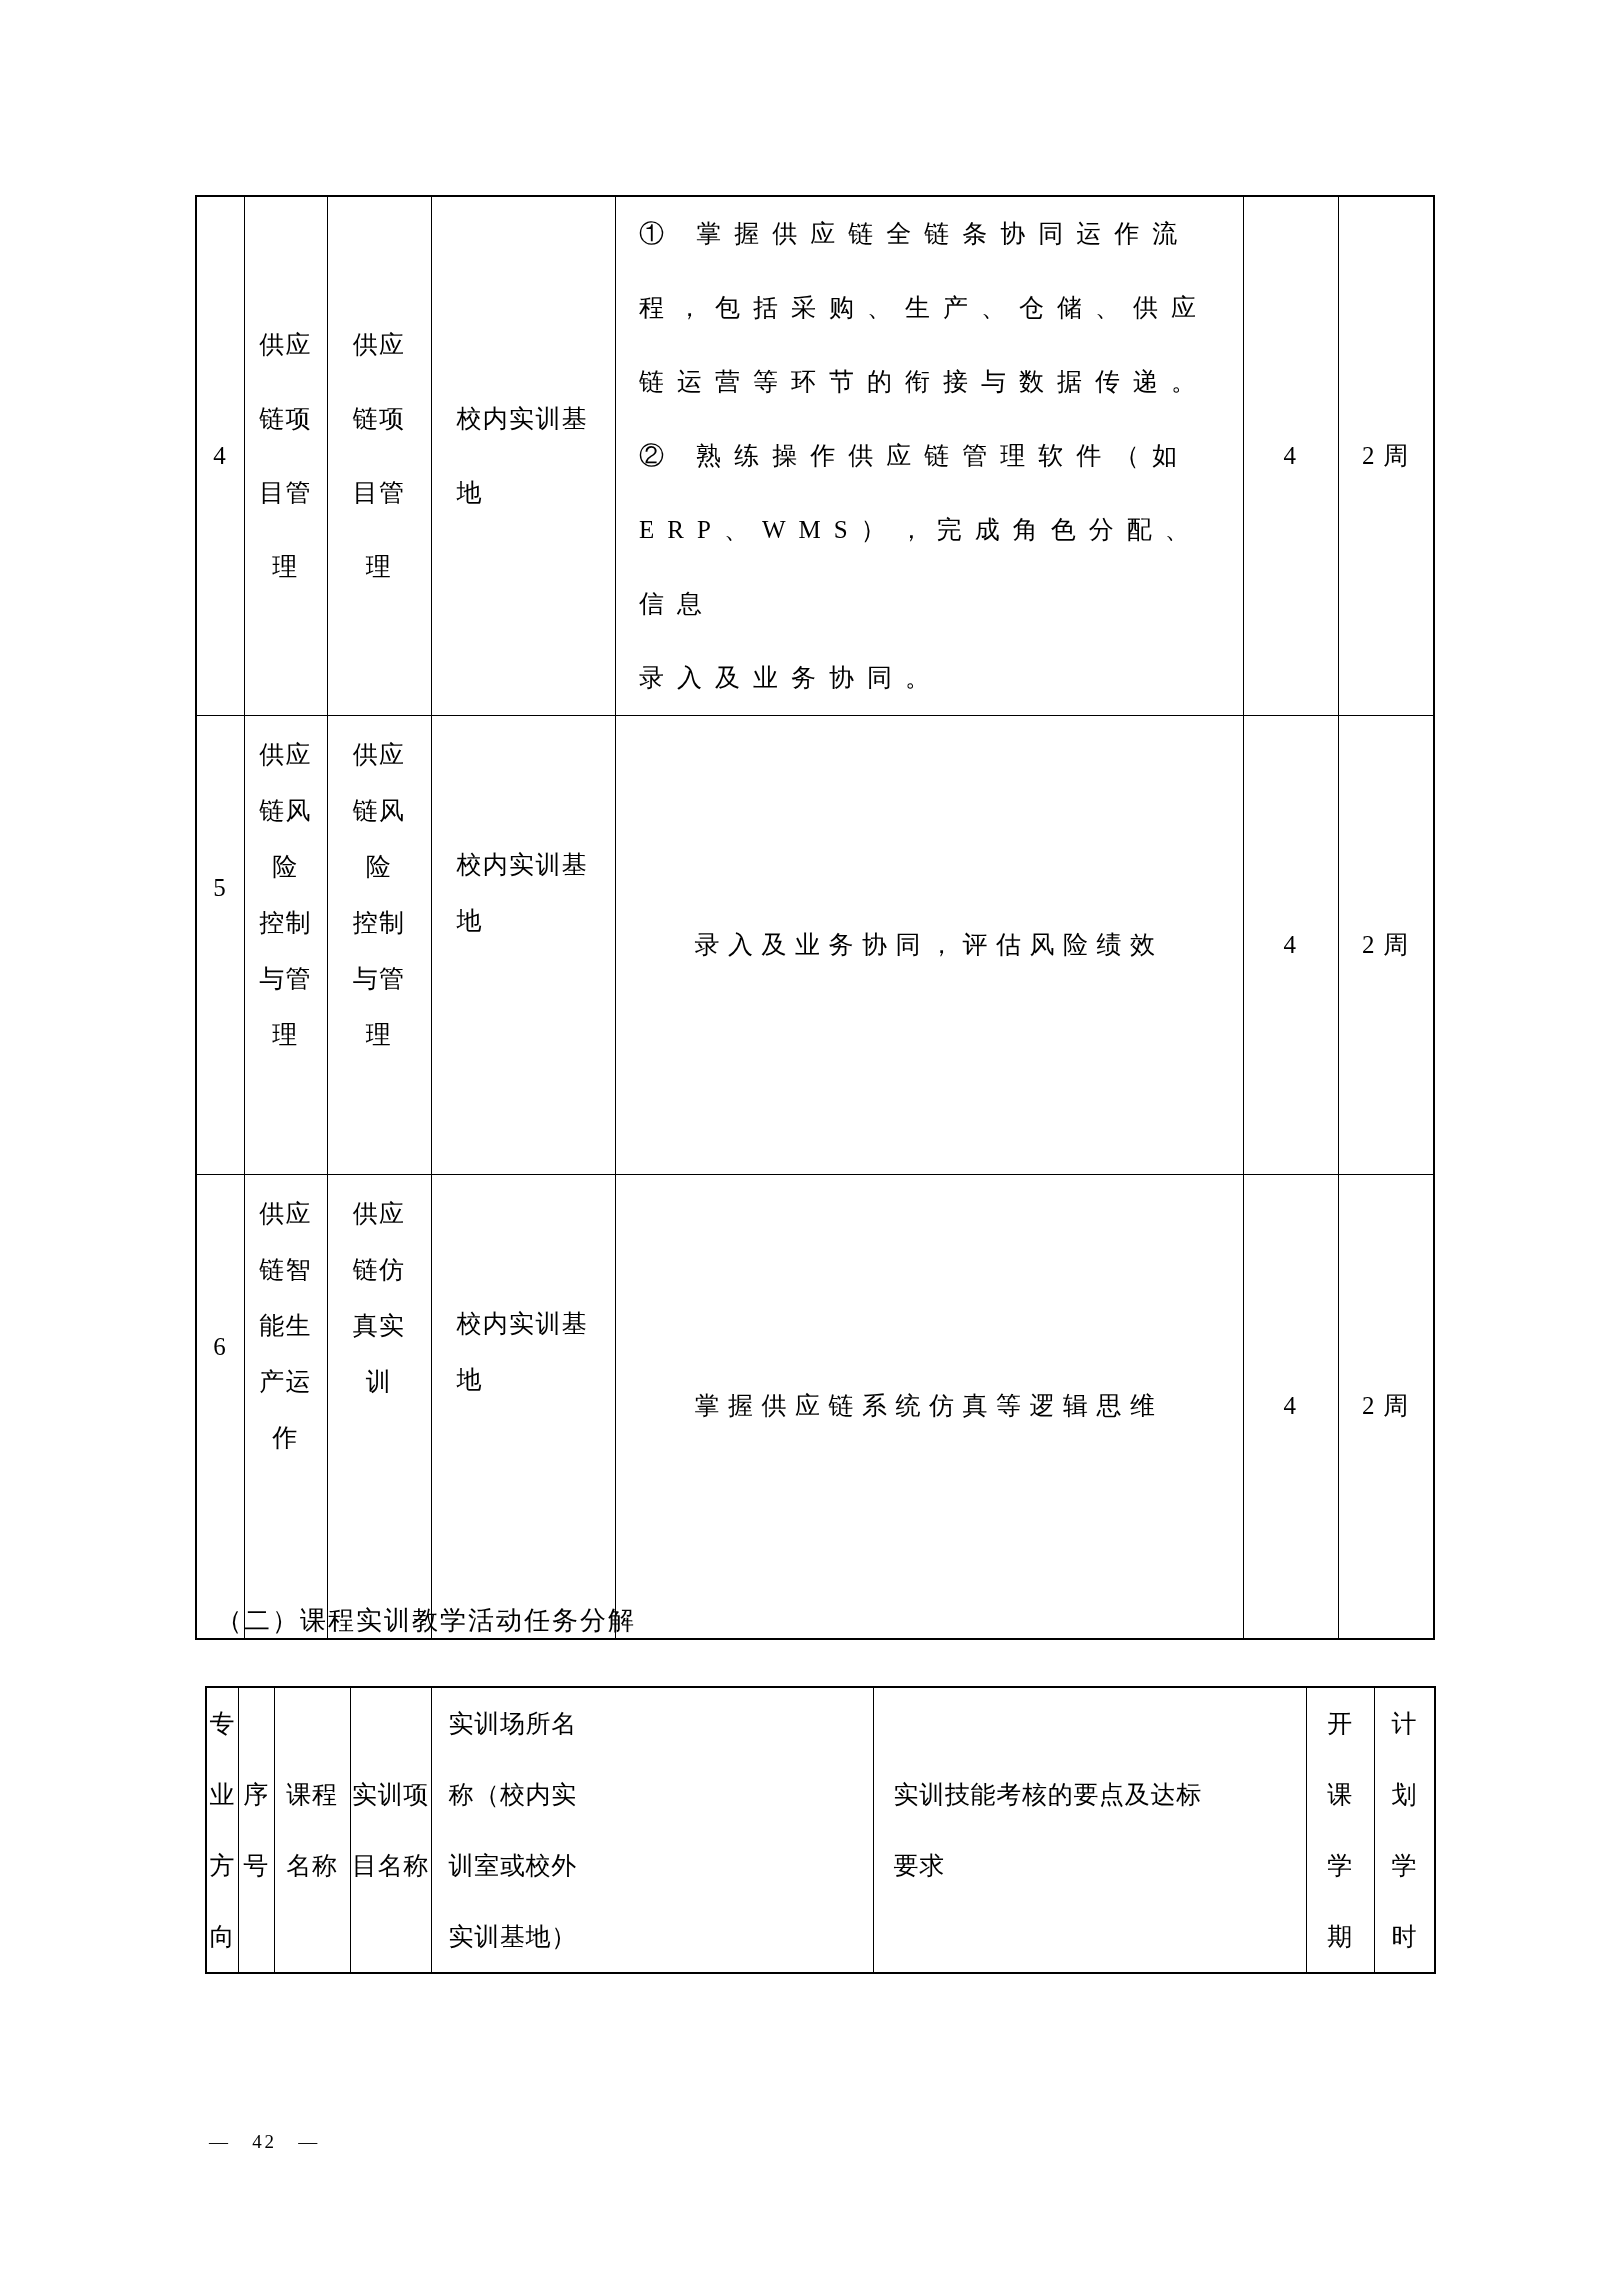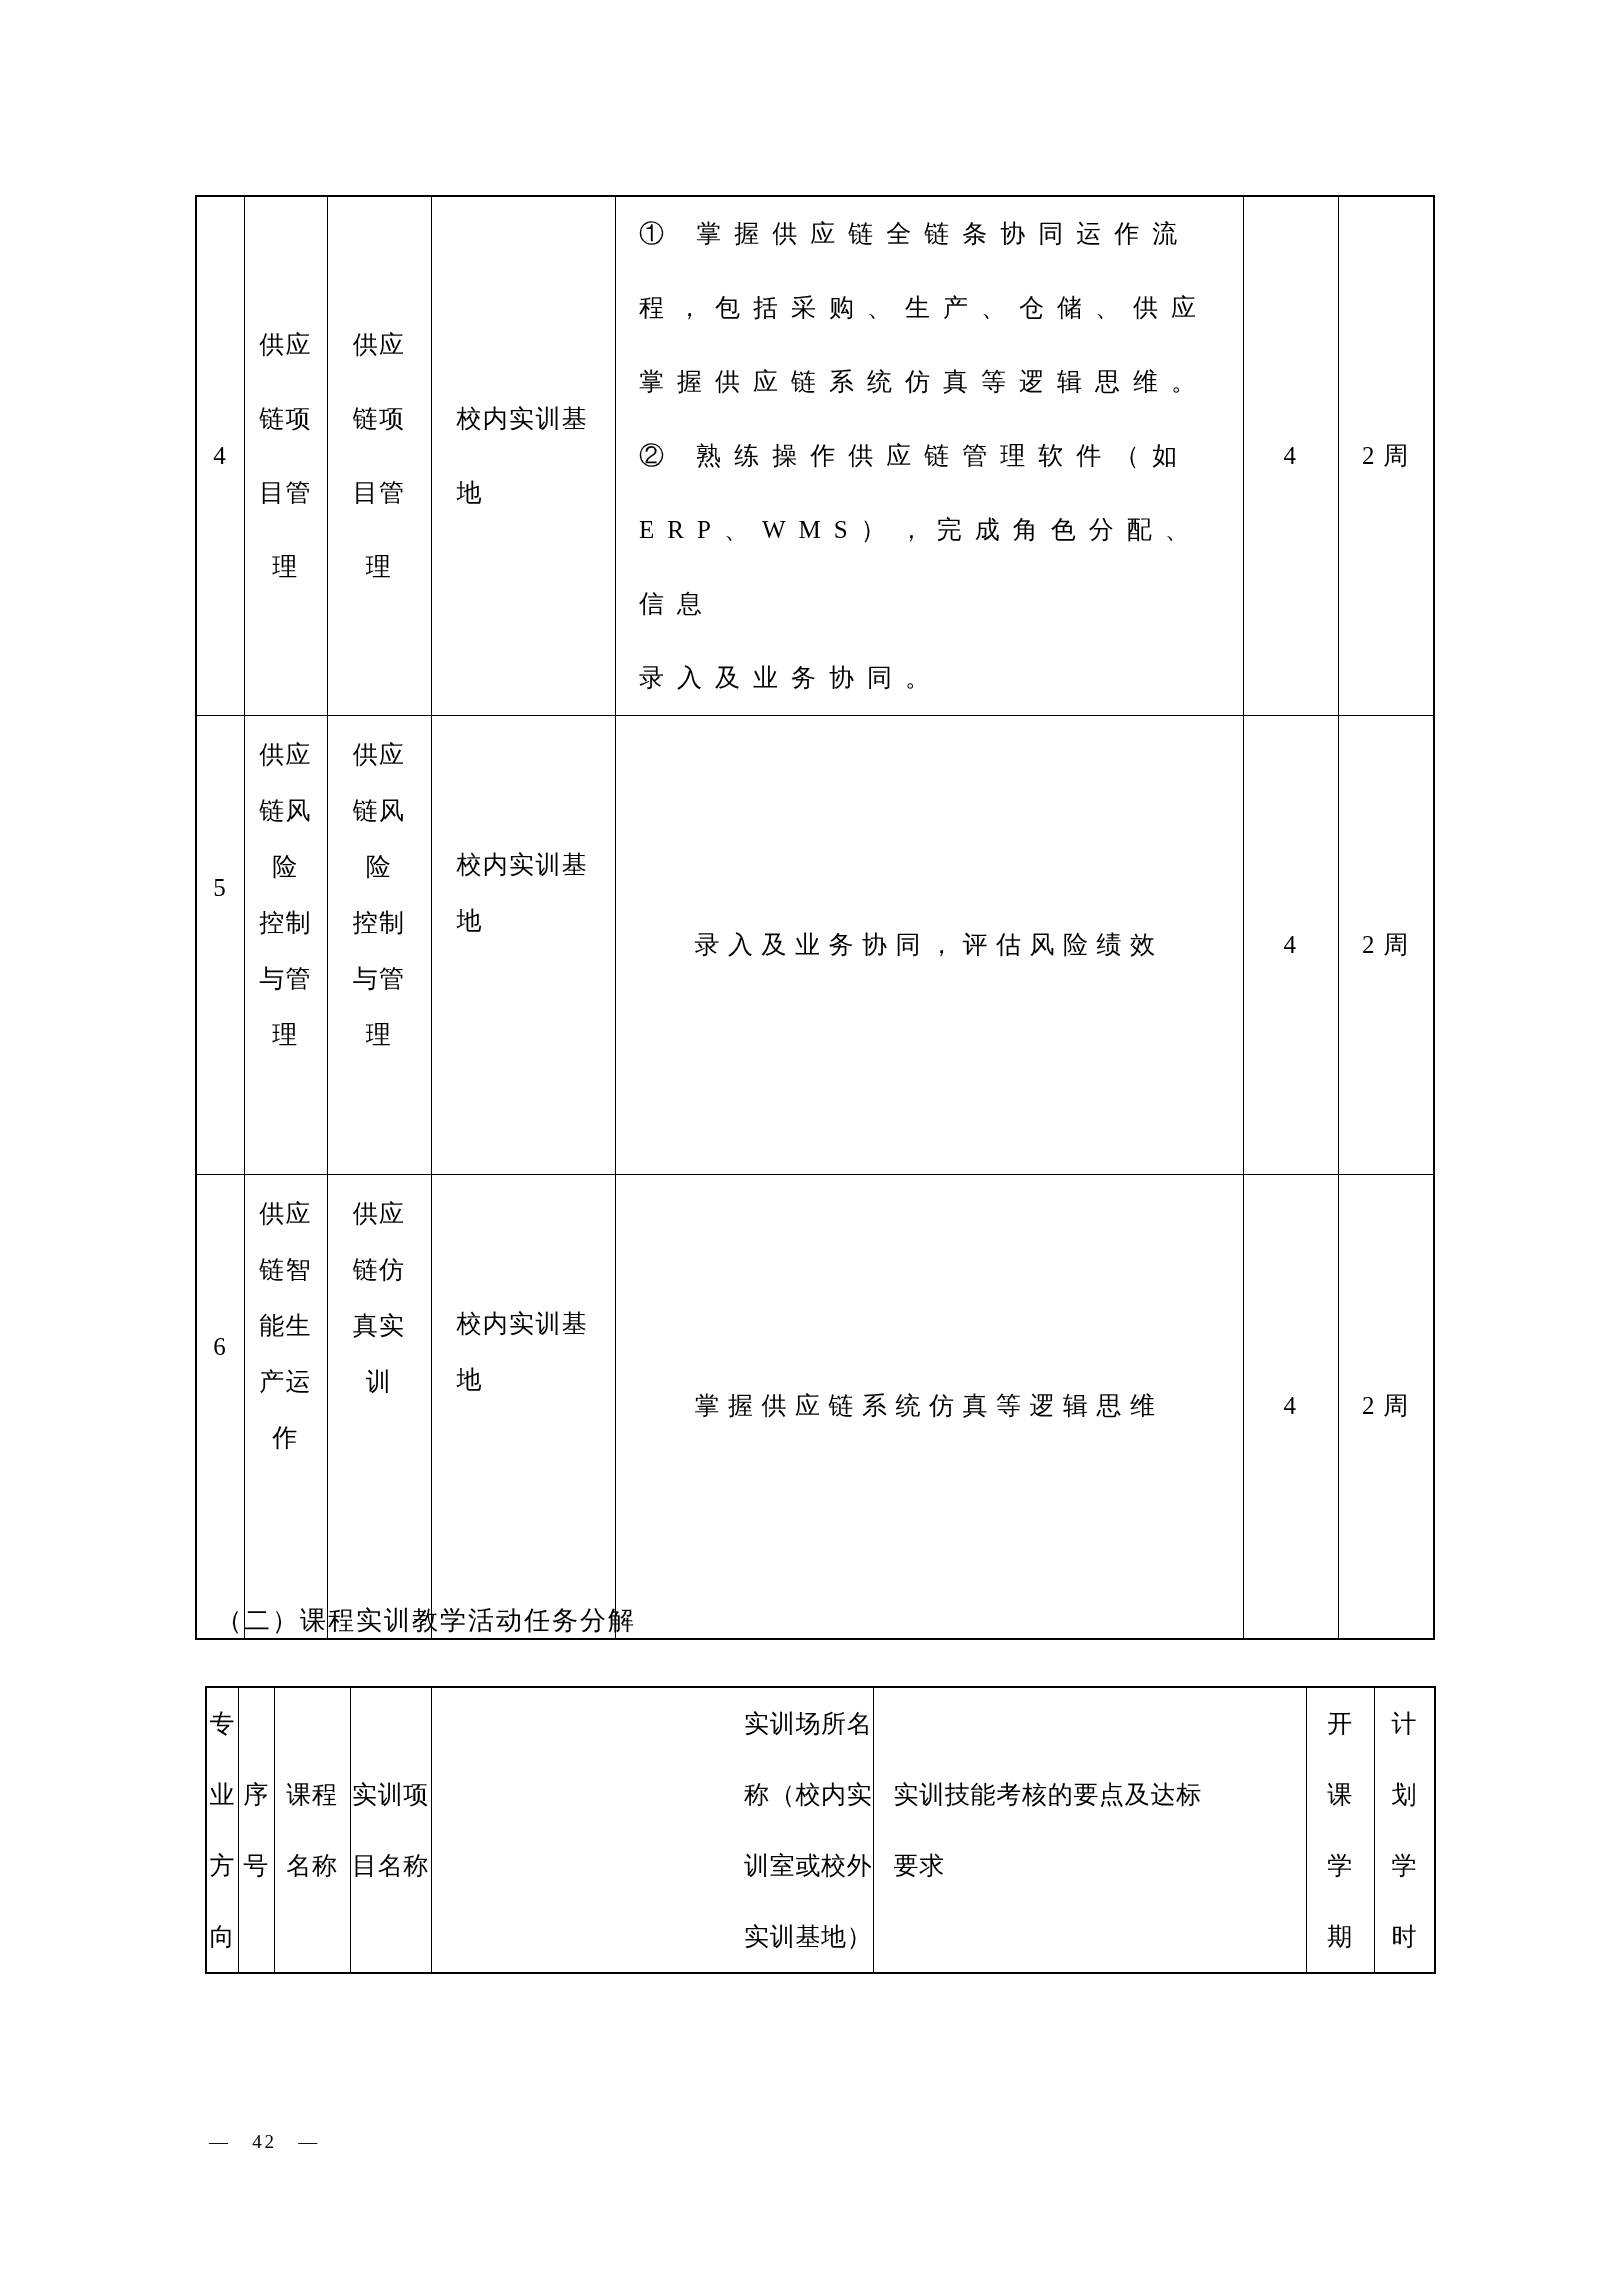--- a/index.html
+++ b/index.html
@@ -62,21 +62,21 @@
   }
 
   
   .t2 {
     position: absolute;
     left: 205px; top: 1686px;
     width: 1228px;
     border: 2px solid #000;
   }
   .t2 th { line-height: 71px; letter-spacing: 0.7px; }
-  .t2 .left-pad14 { text-align: right; padding-left: 11px; }
+  .t2 .left-pad14 { text-align: left; padding-left: 17px; }
   .t2 .left-pad24 { text-align: left; padding-left: 20px; }
 
   
   .footer {
     position: absolute;
     left: 209px; top: 2125px;
     font-size: 19px;
     line-height: 34px;
     letter-spacing: 2.6px;
     word-spacing: 14.4px;
@@ -105,21 +105,21 @@
 目管
 理</td>
       <td class="wrap lh-lg">供应
 链项
 目管
 理</td>
       <td class="wrap lh-lg venue-cell-inner">校内实训基
 地</td>
       <td class="wrap req-just">① 掌握供应链全链条协同运作流
 程，包括采购、生产、仓储、供应
-掌握供应链系统仿真等逻辑思维。
+链运营等环节的衔接与数据传递。
 ② 熟练操作供应链管理软件（如
 ERP、WMS），完成角色分配、信息
 录入及业务协同。</td>
       <td class="lh-lg">4</td>
       <td class="lh-lg">2 周</td>
     </tr>
     <tr style="height:459px">
       <td class="lh-sm vt pt220">5</td>
       <td class="wrap lh-sm vt pt16">供应
 链风

